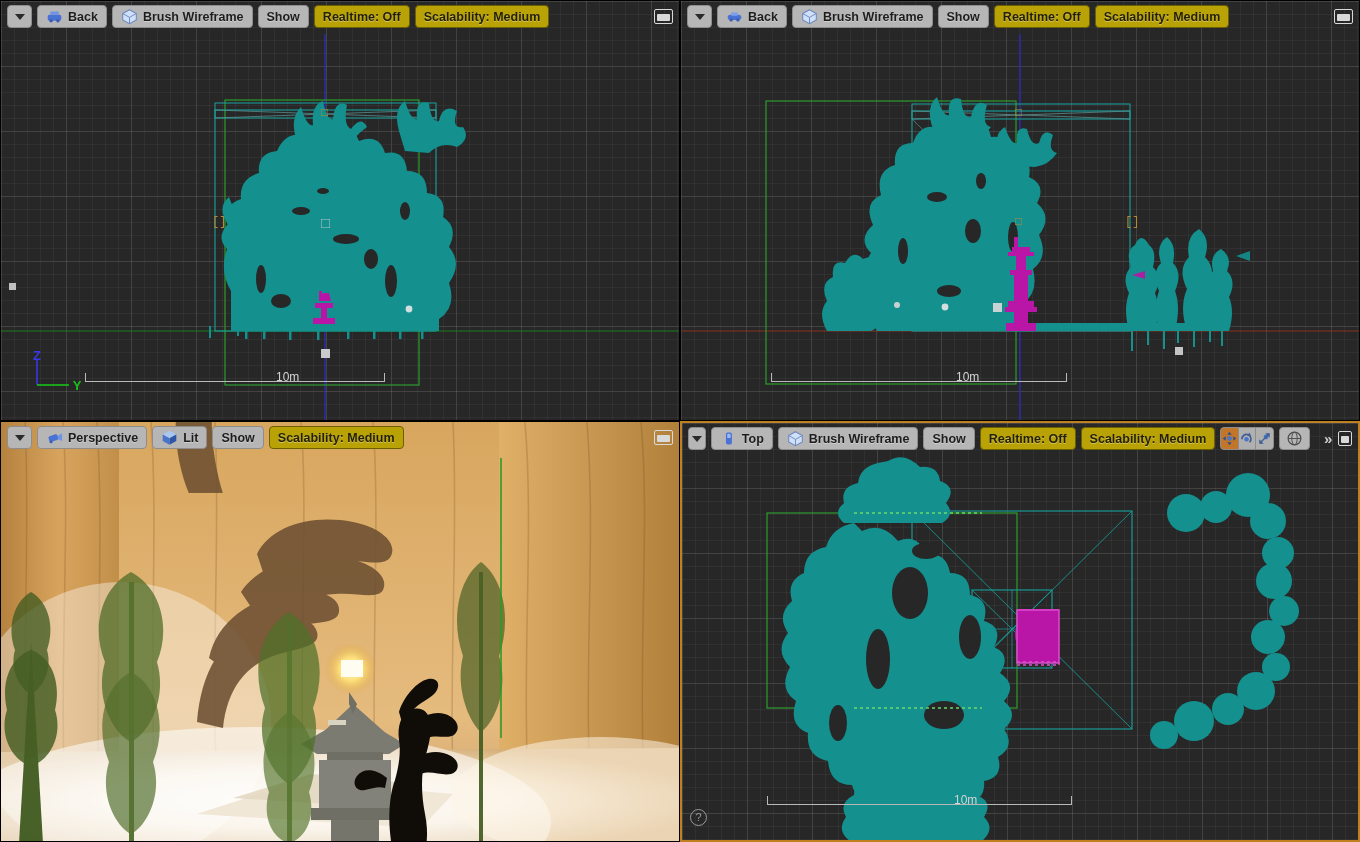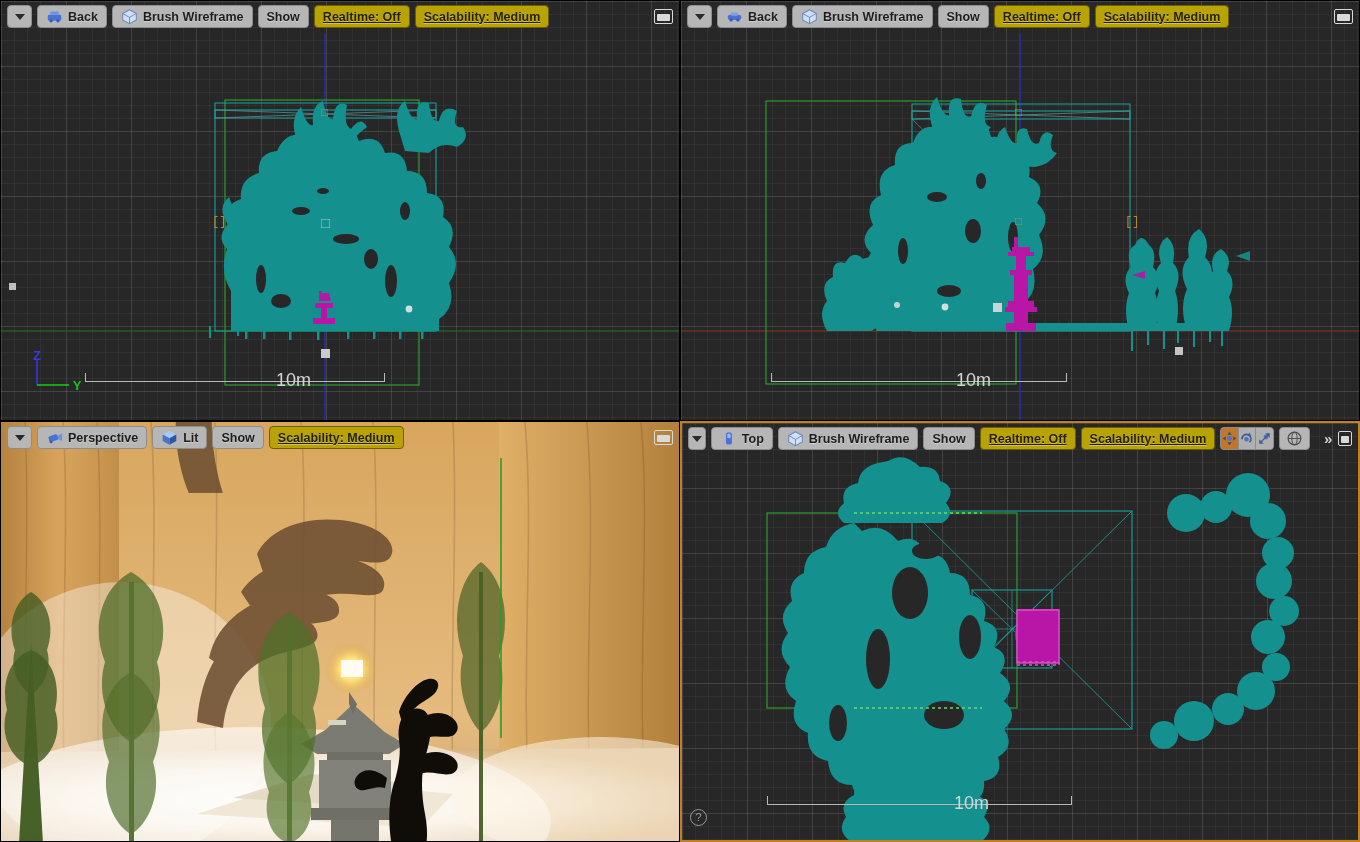--- a/index.html
+++ b/index.html
@@ -32,21 +32,21 @@
              display:flex; align-items:center; gap:5px; padding:0 6px; z-index:40;
              pointer-events:none; }
   .toolbar > * { pointer-events:auto; }
   .tb-btn {
     height:23px; border-radius:4px; display:flex; align-items:center; gap:5px;
     padding:0 8px; font-size:12.5px; color:#1d1d1d; font-weight:bold;
     background:#b6b6b6; border:1px solid #8d8d8d; white-space:nowrap;
     text-shadow:0 1px 0 rgba(255,255,255,0.35);
   }
   .tb-btn.arrow { width:25px; padding:0; justify-content:center; }
-  .tb-btn.yellow { background:#b9a206; border:1px solid #6d6004; color:#231f00;text-decoration:underline; }
+  .tb-btn.yellow { background:#b9a206; border:1px solid #6d6004; color:#231f00; }
   .tb-btn.icononly { padding:0 6px; }
   .tb-group { display:flex; height:23px; border-radius:4px; overflow:hidden;
               border:1px solid #8d8d8d; background:#9e9e9e; }
   .tb-group .gi { width:25px; display:flex; align-items:center; justify-content:center;
                   background:#b0b0b0; border-right:1px solid #8d8d8d; }
   .tb-group .gi:last-child { border-right:none; }
   .tb-group .gi.on { background:#c1762a; }
   .spacer { flex:1; }
   .maxbtn { width:19px; height:15px; border:1.5px solid #d9d9d9; border-radius:2px;
             background:transparent; position:relative; }
@@ -58,21 +58,21 @@
            border-top:6px solid #2a2a2a; }
 
   
   .ico { width:15px; height:15px; display:block; }
   .ico18 { width:17px; height:17px; display:block; }
 
   
   .scalebar { position:absolute; z-index:30; height:9px;
               border-left:1px solid #b9b9b9; border-right:1px solid #b9b9b9;
               border-bottom:1px solid #b9b9b9; }
-  .scalelab { position:absolute; color:#d4d4d4; font-size:18px; z-index:31; }
+  .scalelab { position:absolute; color:#d4d4d4; font-size:12px; z-index:31; }
 
   
   .tinyicon { position:absolute; z-index:20; opacity:0.9; }
 
   
   .brk { position:absolute; color:#b08a3a; font-size:12px; z-index:22;
          font-family:"Liberation Mono", monospace; }
 
   
   .persp { position:absolute; inset:0; overflow:hidden; background:#c79454; }

